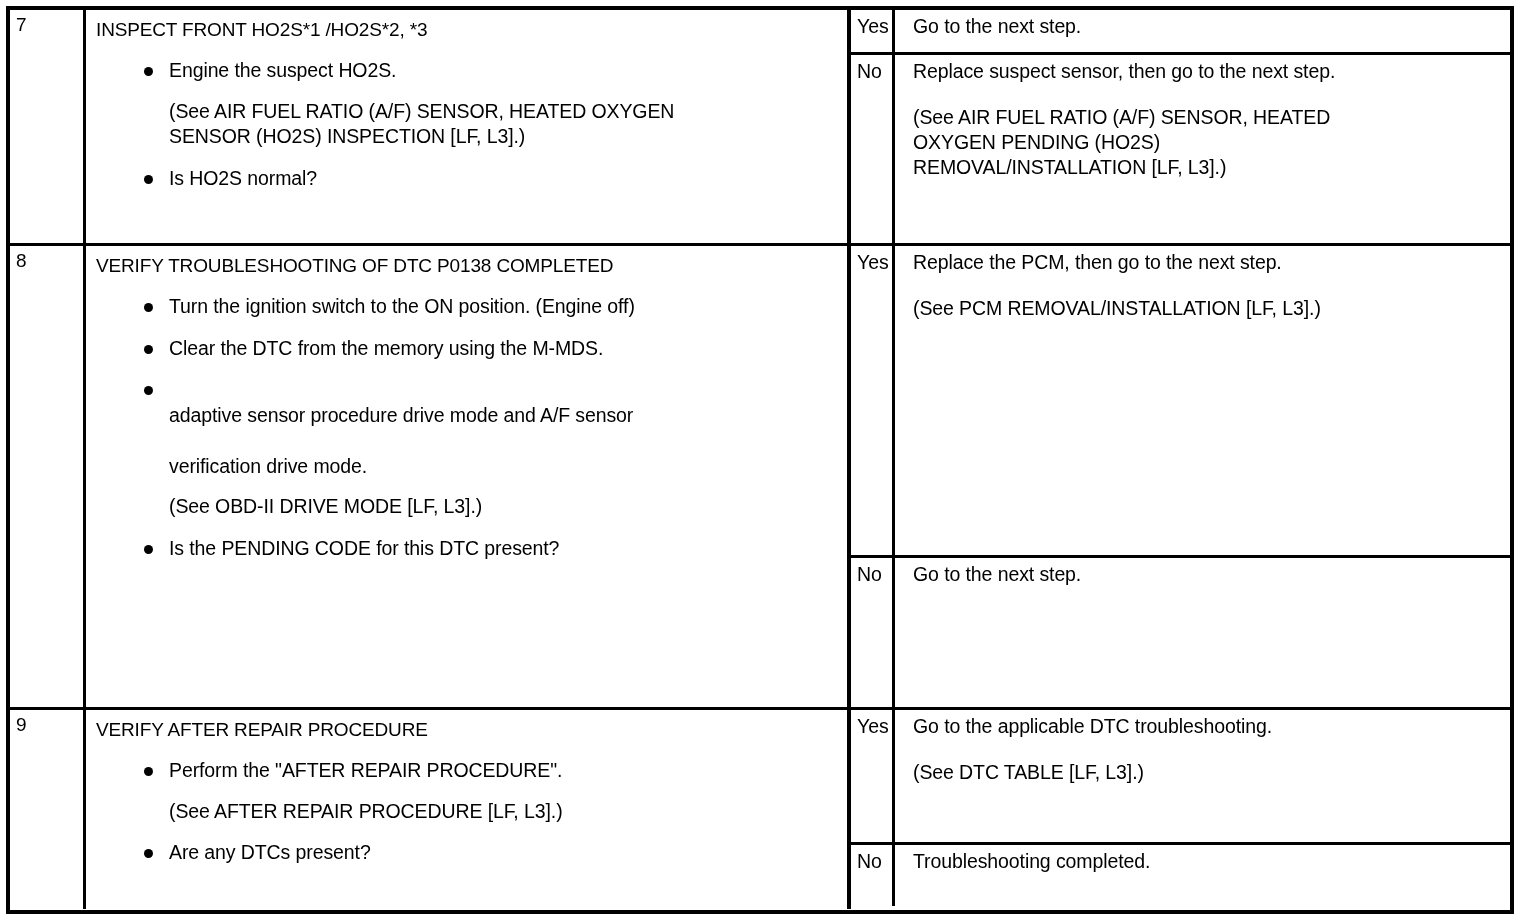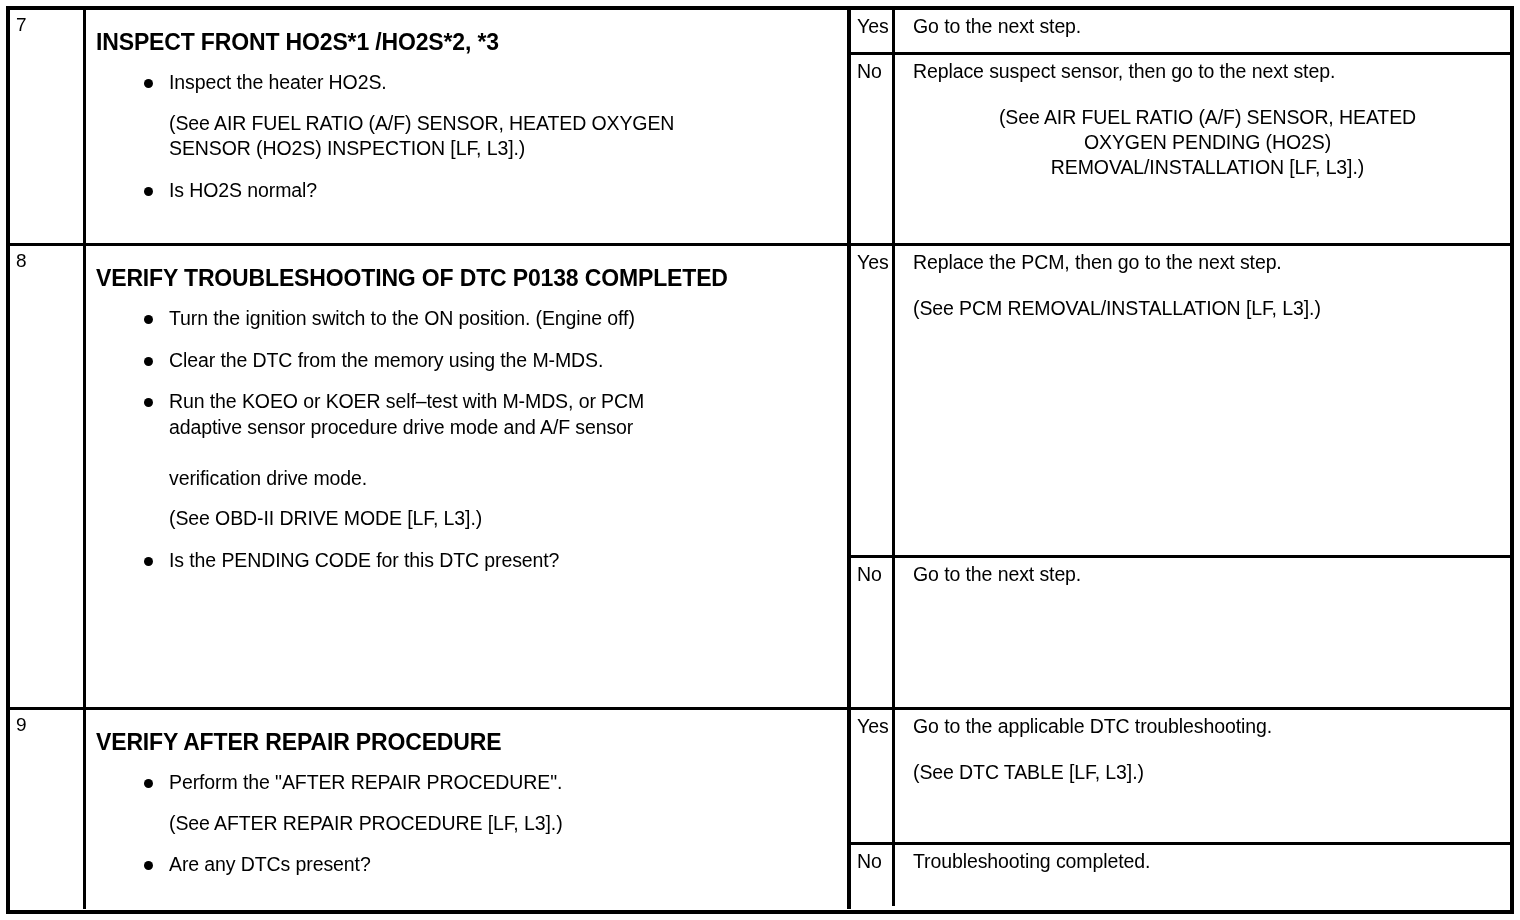--- a/index.html
+++ b/index.html
@@ -68,26 +68,26 @@
     top: 0;
     width: 765px;
     height: 100%;
     box-sizing: border-box;
     border-right: 4px solid #000;
     padding: 8px 10px 0 10px;
     overflow: hidden;
   }
 
   .action-title {
-    font-size: 23px;
-    font-weight: bold;
+    font-size: 19px;
+    font-weight: normal;
     letter-spacing: -0.15px;
     line-height: 24px;
     white-space: nowrap;
-    margin: 12px 0 4px 0;
+    margin: 0 0 4px 0;
   }
 
   .bullets {
     margin: 0;
     padding: 0;
     list-style: none;
   }
   .bullet-item {
     position: relative;
     padding-left: 73px;
@@ -160,38 +160,38 @@
     height: 100%;
     box-sizing: border-box;
     padding: 4px 8px 0 10px;
   }
   .answer-line {
     font-size: 19.5px;
     line-height: 25.5px;
     letter-spacing: -0.1px;
   }
   .answer-line.gap { margin-top: 20px; }
-  .answer-line.tight { line-height: 25px; text-align: center; }
+  .answer-line.tight { line-height: 25px; }
 </style>
 </head>
 <body>
 
 <div class="page">
   <div class="ts-table">
 
     <div class="step-row row-7">
 
       <div class="step-no">
         <span>7</span>
       </div>
 
       <div class="action-cell">
         <div class="action-title">INSPECT FRONT HO2S*1 /HO2S*2, *3</div>
         <div class="bullets">
-          <div class="bullet-item">Inspect the heater HO2S.</div>
+          <div class="bullet-item">Engine the suspect HO2S.</div>
           <div class="sub-note">
             <span>(See AIR FUEL RATIO (A/F) SENSOR, HEATED OXYGEN</span><br>
             <span>SENSOR (HO2S) INSPECTION [LF, L3].)</span>
           </div>
           <div class="bullet-item">Is HO2S normal?</div>
         </div>
       </div>
 
       <div class="result-cell">
         <div class="result-row r7-yes">
@@ -219,21 +219,21 @@
       <div class="step-no">
         <span>8</span>
       </div>
 
       <div class="action-cell">
         <div class="action-title">VERIFY TROUBLESHOOTING OF DTC P0138 COMPLETED</div>
         <div class="bullets">
           <div class="bullet-item">Turn the ignition switch to the ON position. (Engine off)</div>
           <div class="bullet-item">Clear the DTC from the memory using the M-MDS.</div>
           <div class="bullet-item">
-            <span>Run the KOEO or KOER self–test with M-MDS, or PCM</span><br>
+            <br>
             <span>adaptive sensor procedure drive mode and A/F sensor</span><br>
             <br>
             <span>verification drive mode.</span>
           </div>
           <div class="sub-note">(See OBD-II DRIVE MODE [LF, L3].)</div>
           <div class="bullet-item">Is the PENDING CODE for this DTC present?</div>
         </div>
       </div>
 
       <div class="result-cell">

